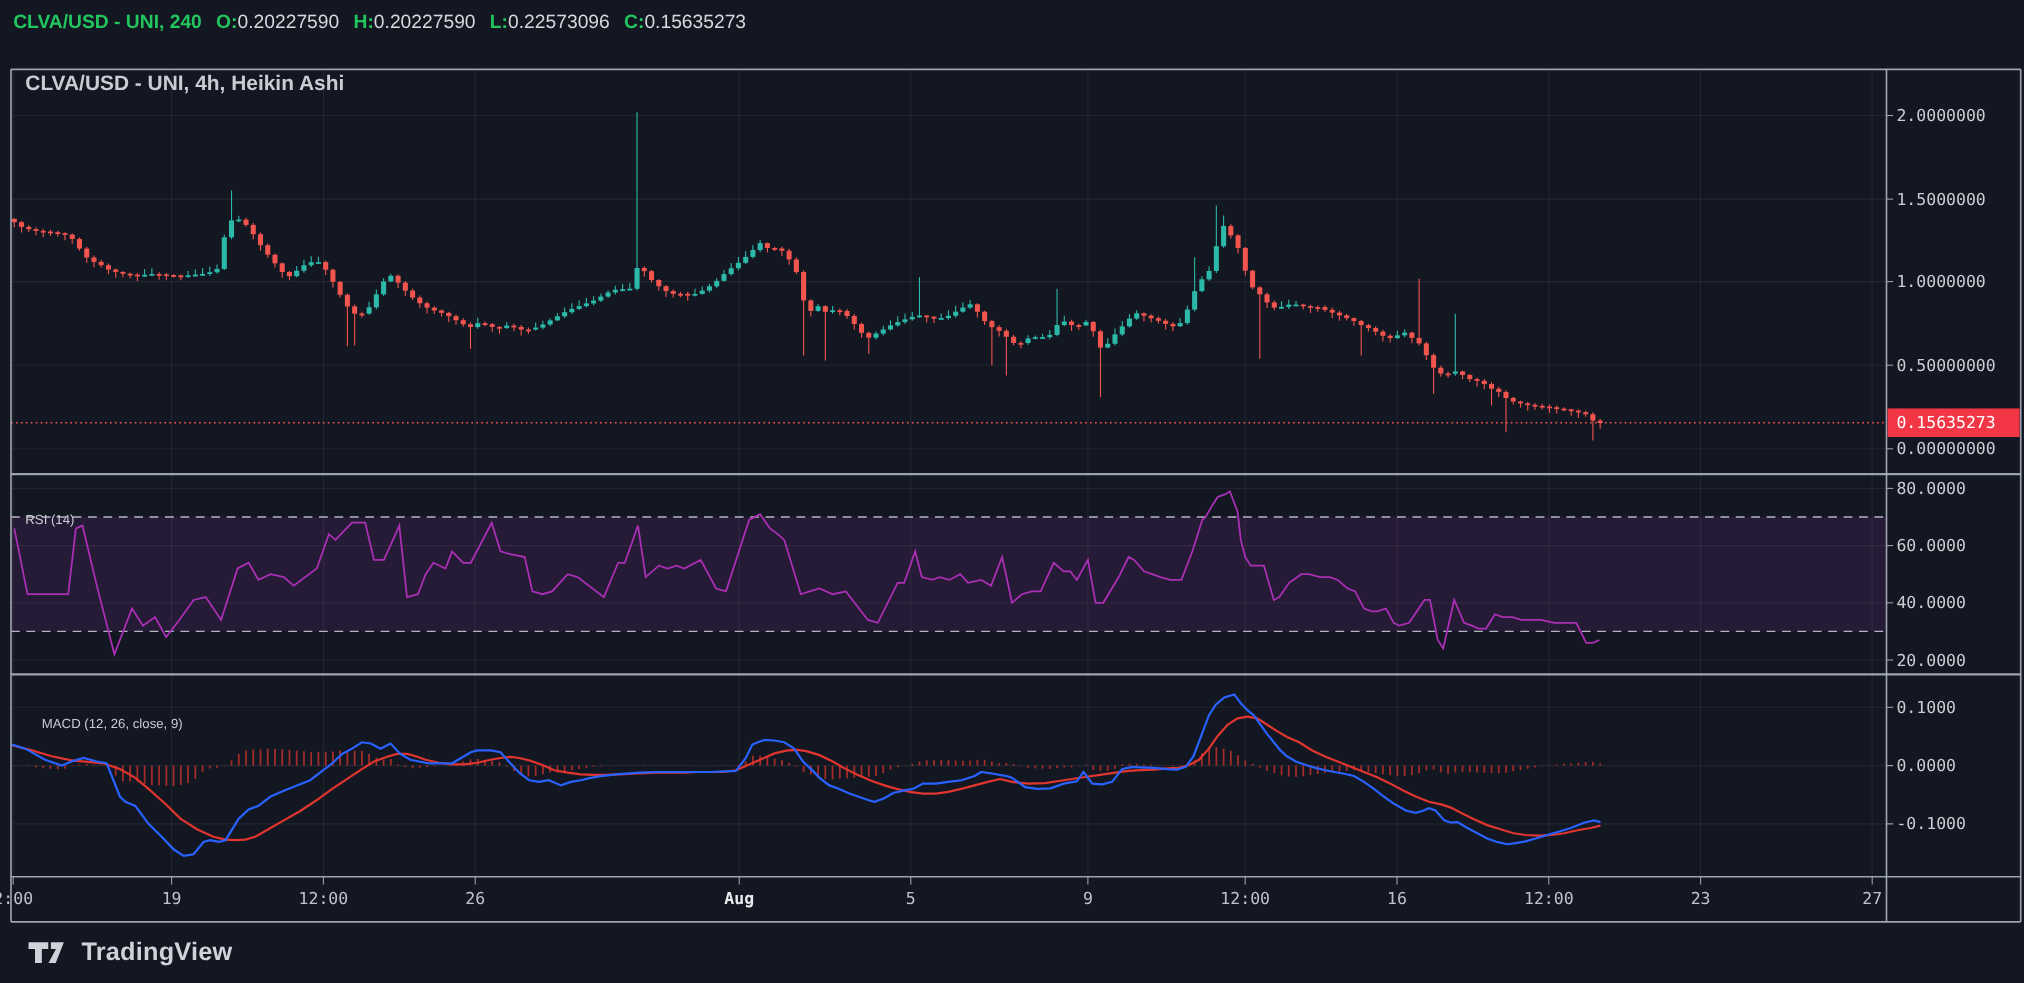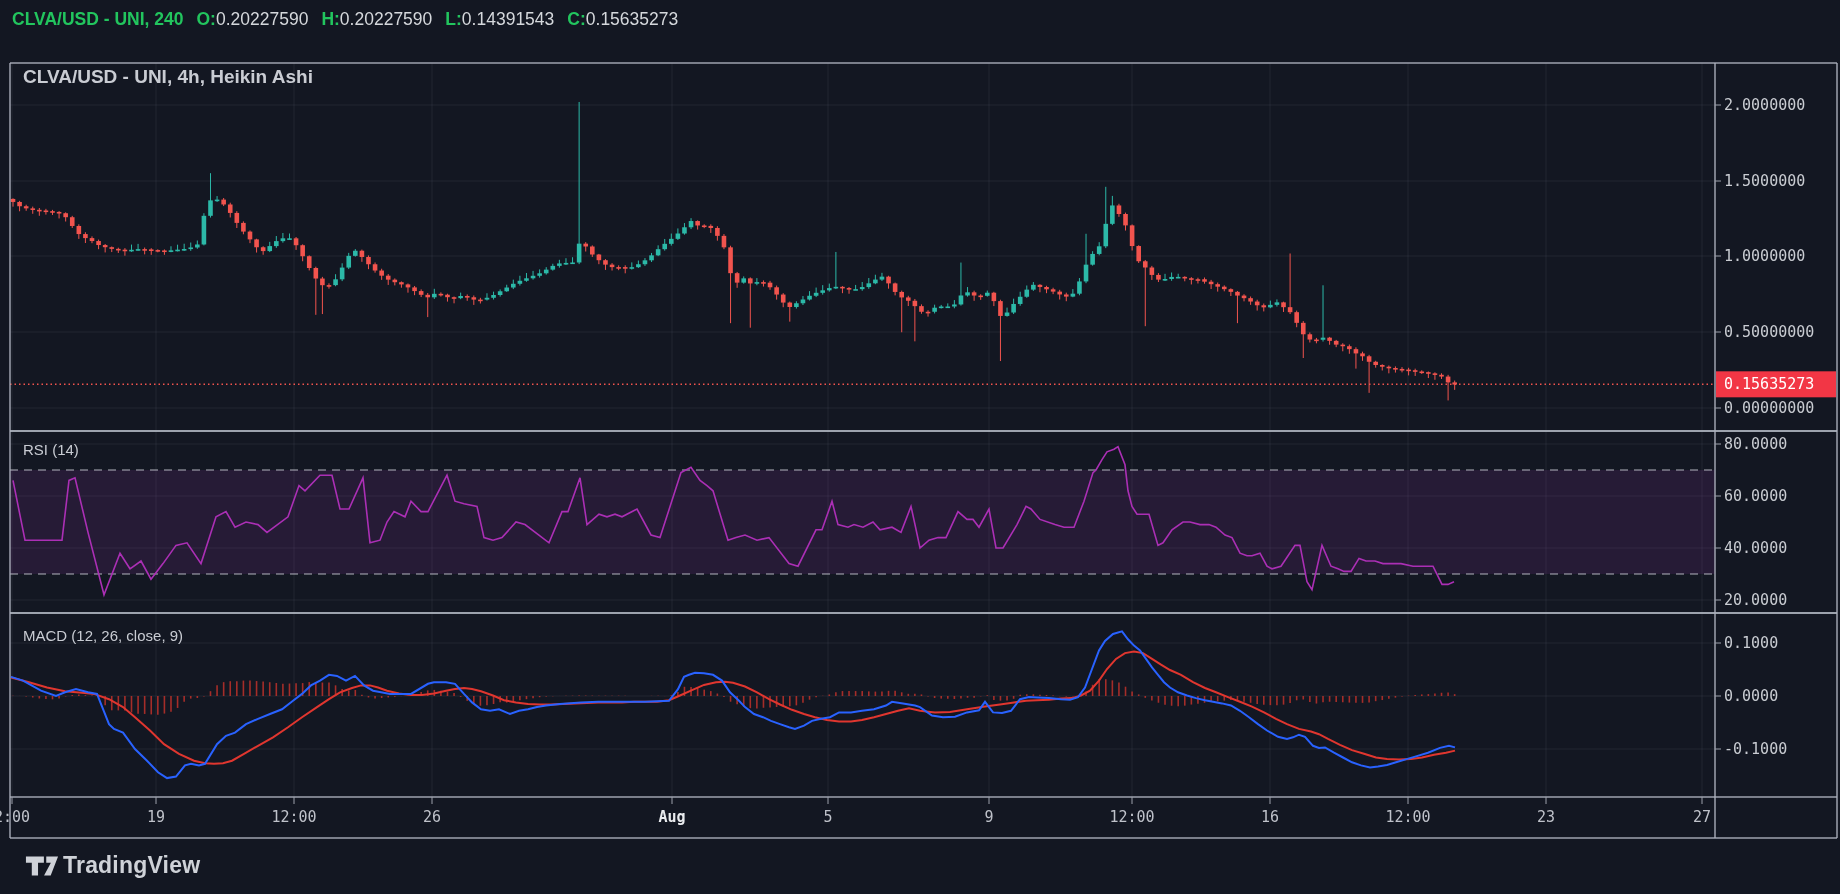--- a/index.html
+++ b/index.html
@@ -11,34 +11,34 @@
   .time{font-size:15px;fill:#bfc2ca;}
   .month{fill:#e9ebee;font-weight:700;}
   .tagtext{font-size:15px;fill:#ffffff;}
   .header{position:absolute;left:12px;top:5px;z-index:3;}
   .pub{font-size:17px;color:#d8dade;}
   .sym-row{margin-top:4px;font-size:17.5px;color:#d5d8dc;}
   .sym-row .b{font-weight:700;color:#22c55e;}
   .sym-row .grp{margin-left:13px;text-align:right;}
   .pane-title{position:absolute;z-index:3;color:#c9ccd3;}
   .pt-main{left:23px;top:66px;font-size:19px;font-weight:700;text-align:right;}
-  .pt-sub{font-size:15px;font-weight:400;}
+  .pt-sub{font-size:12px;font-weight:400;margin-top:24px;}
   .pt-rsi{left:23px;top:441px;}
-  .pt-macd{left:23px;top:627px;}
-  .logo{position:absolute;left:25px;top:852px;display:flex;align-items:center;gap:4px;z-index:3;}
+  .pt-macd{left:38px;top:627px;}
+  .logo{position:absolute;left:25px;top:852px;display:flex;align-items:center;gap:15px;z-index:3;}
   .logo-text{font-size:23px;font-weight:700;color:#cfd2d8;letter-spacing:.2px;}
 </style>
 </head>
 <body>
 
 <div class="stage">
 
   <div class="header">
     <div class="sym-row">
-      <span class="b">CLVA/USD - UNI, 240</span><span class="grp"><span class="b">O:</span><span>0.20227590</span></span><span class="grp"><span class="b">H:</span><span>0.20227590</span></span><span class="grp"><span class="b">L:</span><span>0.14391543</span></span><span class="grp"><span class="b">C:</span><span>0.15635273</span></span>
+      <span class="b">CLVA/USD - UNI, 240</span><span class="grp"><span class="b">O:</span><span>0.20227590</span></span><span class="grp"><span class="b">H:</span><span>0.20227590</span></span><span class="grp"><span class="b">L:</span><span>0.22573096</span></span><span class="grp"><span class="b">C:</span><span>0.15635273</span></span>
     </div>
   </div>
 
   <svg id="chart" width="1840" height="894">
       <defs>
         <clipPath id="clip1">
           <rect x="10" y="64" width="1705" height="366"></rect>
         </clipPath>
         <clipPath id="clip2">
           <rect x="10" y="433" width="1705" height="178"></rect>

